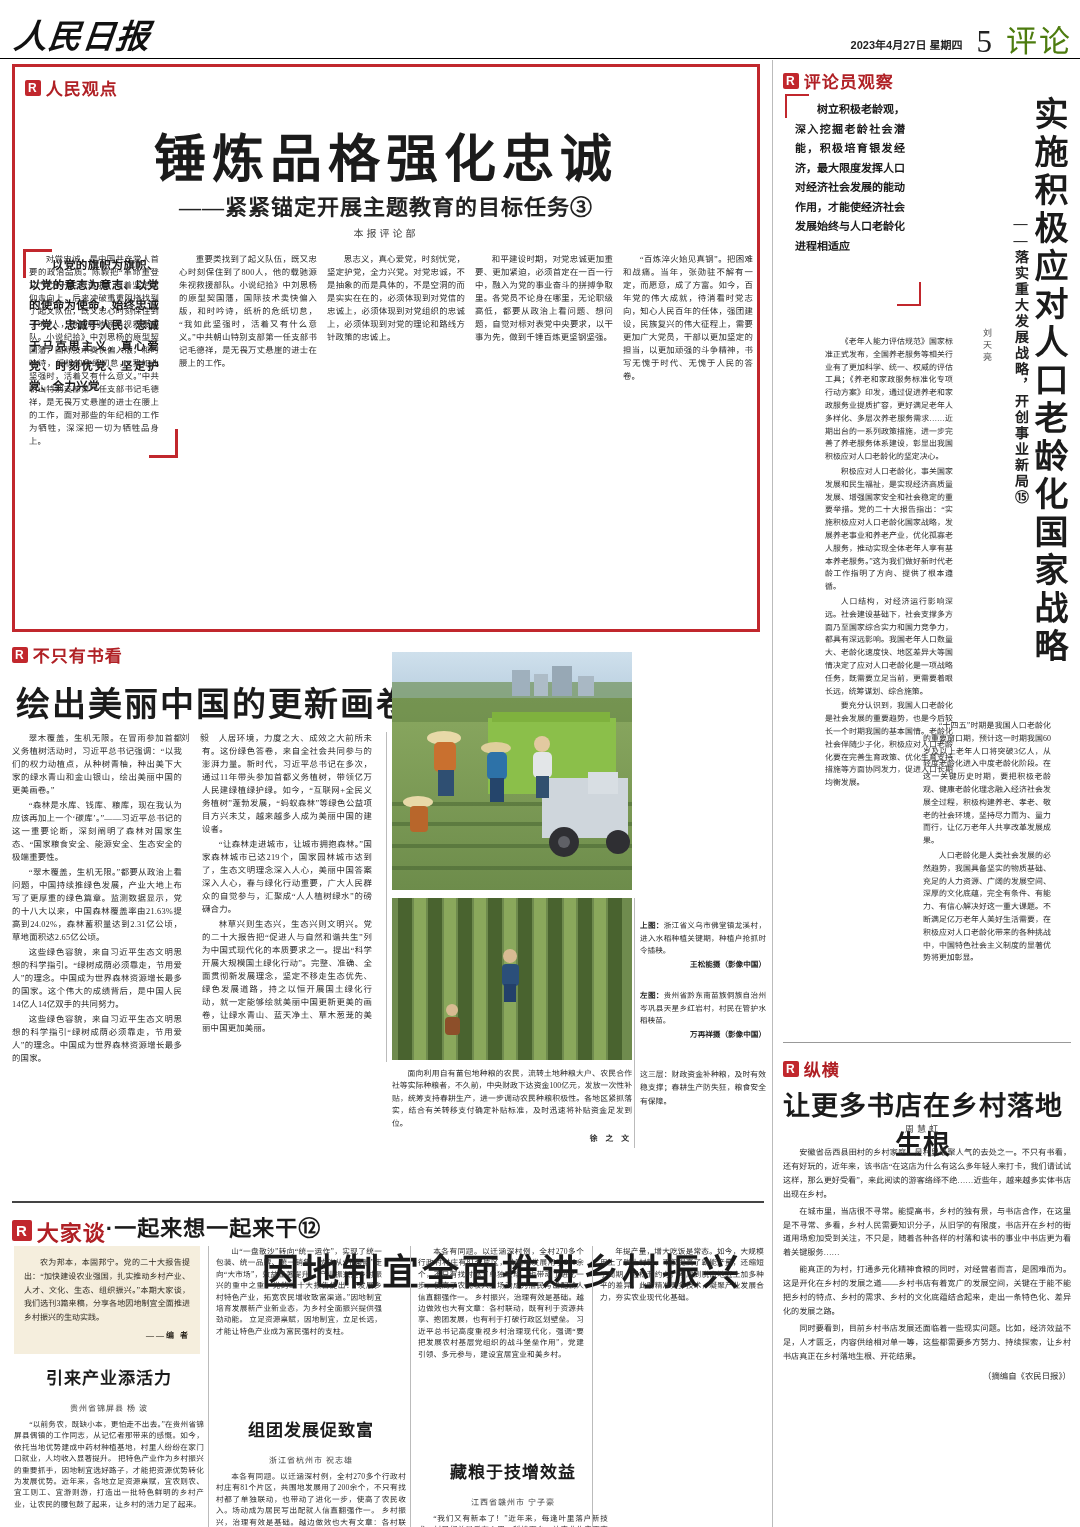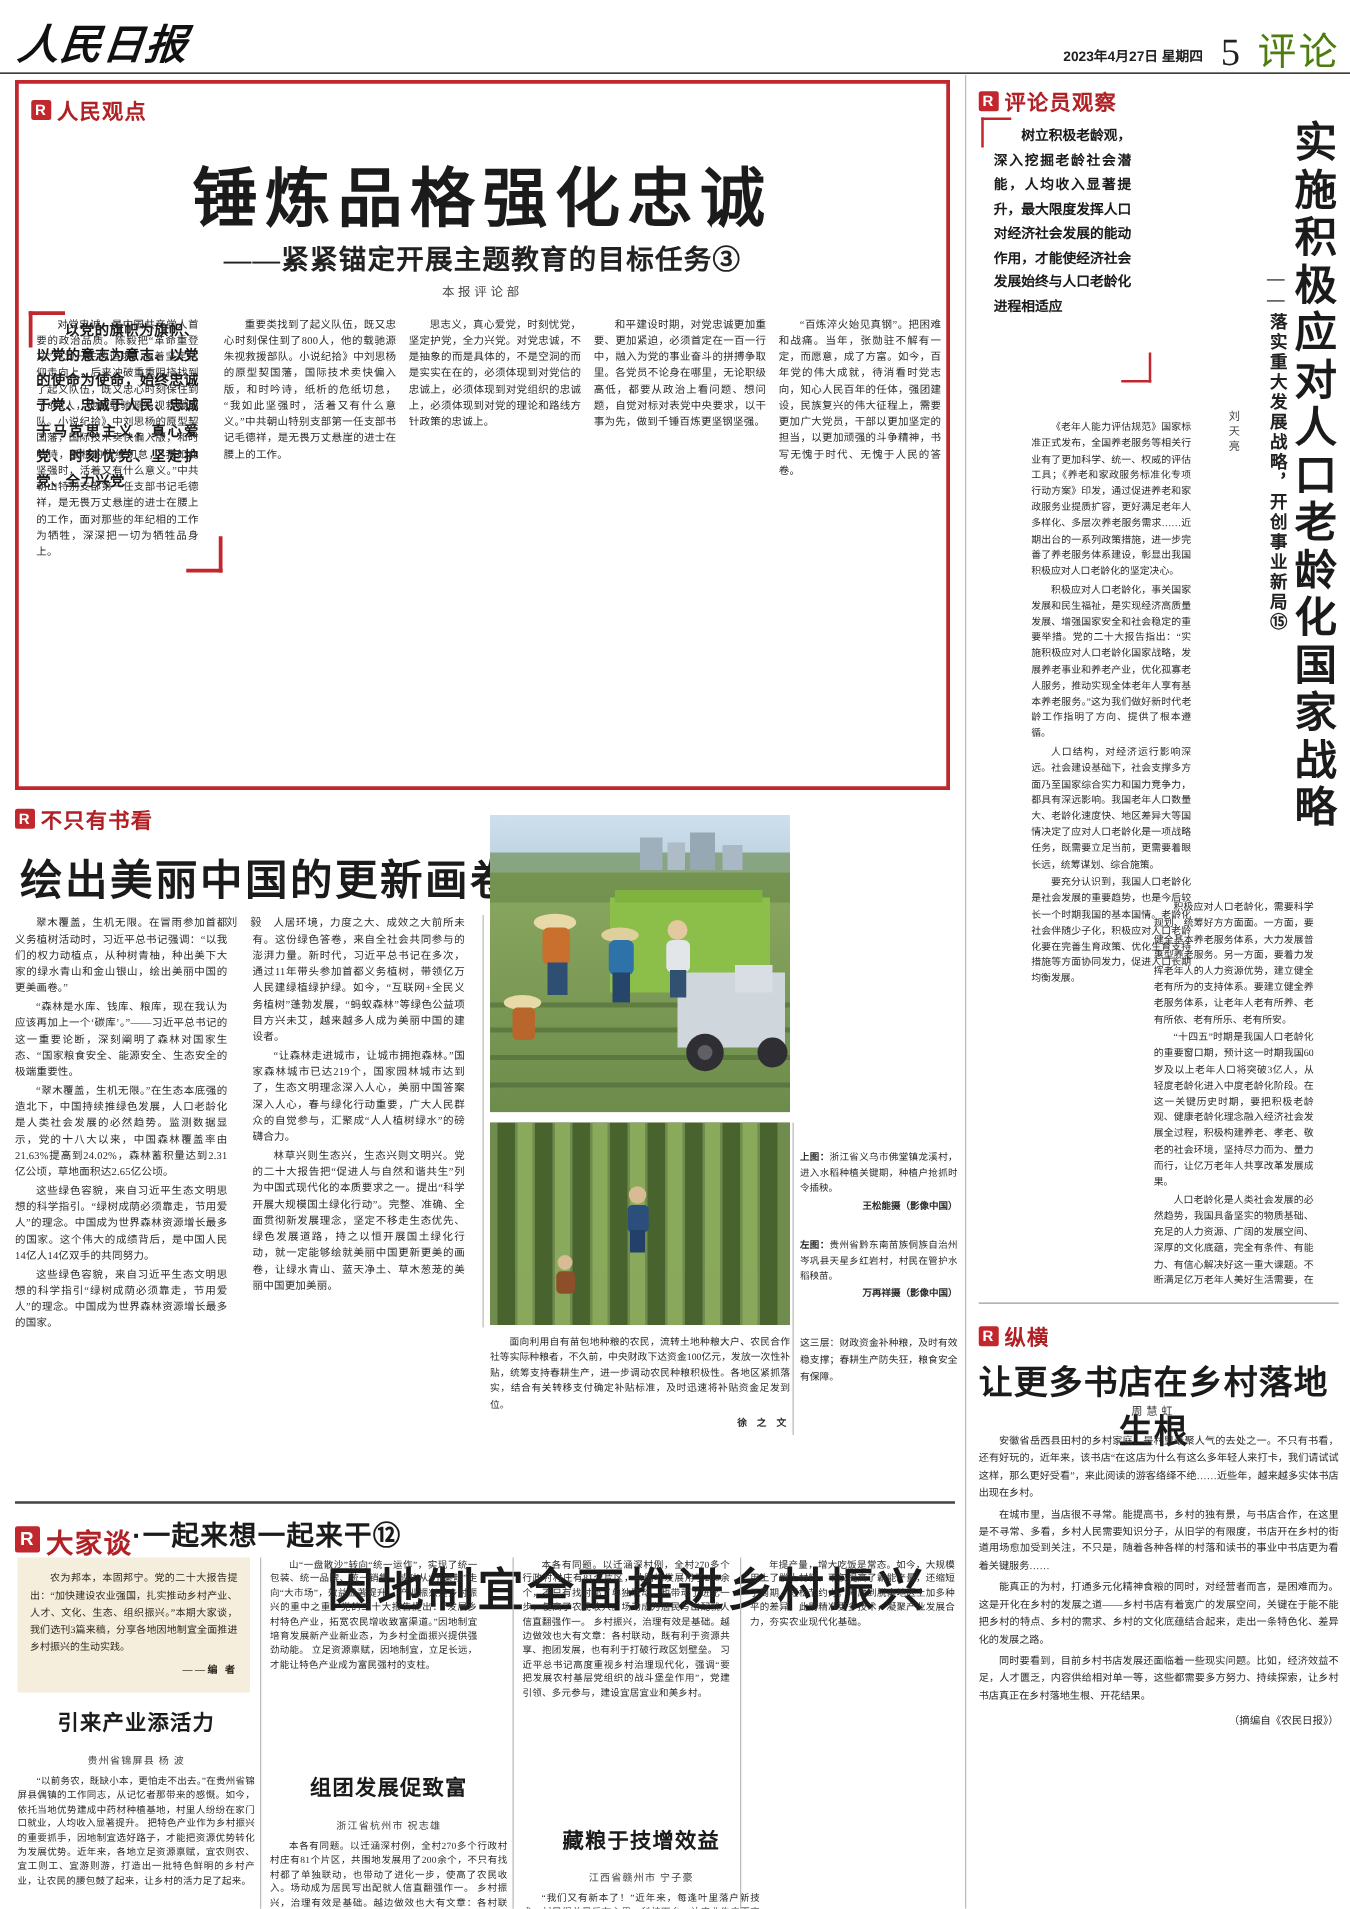--- a/index.html
+++ b/index.html
@@ -282,21 +282,21 @@
           <span>不只有书看</span>
         </div>
         <div class="h2title">绘出美丽中国的更新画卷</div>
         <div class="h2by">刘 毅</div>
       </div>
 
       <div class="rmsp-cols">
         <div class="rc rcA cjk-body">
           <p>翠木覆盖，生机无限。在冒雨参加首都义务植树活动时，习近平总书记强调：“以我们的权力动植点，从种树青柚，种出美下大家的绿水青山和金山银山，绘出美丽中国的更美画卷。”</p>
           <p>“森林是水库、钱库、粮库，现在我认为应该再加上一个‘碳库’。”——习近平总书记的这一重要论断，深刻阐明了森林对国家生态、“国家粮食安全、能源安全、生态安全的极端重要性。</p>
-          <p>“翠木覆盖，生机无限。”在生态本底强的造北下，中国持续推绿色发展，人口老龄化是人类社会发展的必然趋势。监测数据显示，党的十八大以来，中国森林覆盖率由21.63%提高到24.02%，森林蓄积量达到2.31亿公顷，草地面积达2.65亿公顷。</p>
+          <p>“翠木覆盖，生机无限。”都要从政治上看问题，中国持续推绿色发展，产业大地上布写了更厚重的绿色篇章。监测数据显示，党的十八大以来，中国森林覆盖率由21.63%提高到24.02%，森林蓄积量达到2.31亿公顷，草地面积达2.65亿公顷。</p>
           <p>这些绿色容貌，来自习近平生态文明思想的科学指引。“绿树成荫必须靠走，节用爱人”的理念。中国成为世界森林资源增长最多的国家。这个伟大的成绩背后，是中国人民14亿人14亿双手的共同努力。</p>
           <p>这些绿色容貌，来自习近平生态文明思想的科学指引“绿树成荫必须靠走，节用爱人”的理念。中国成为世界森林资源增长最多的国家。</p>
         </div>
         <div class="rc rcB cjk-body">
           <p>人居环境，力度之大、成效之大前所未有。这份绿色答卷，来自全社会共同参与的澎湃力量。新时代，习近平总书记在多次，通过11年带头参加首都义务植树，带领亿万人民建绿植绿护绿。如今，“互联网+全民义务植树”蓬勃发展，“蚂蚁森林”等绿色公益项目方兴未艾，越来越多人成为美丽中国的建设者。</p>
           <p>“让森林走进城市，让城市拥抱森林。”国家森林城市已达219个，国家园林城市达到了，生态文明理念深入人心，美丽中国答案深入人心，春与绿化行动重要，广大人民群众的自觉参与，汇聚成“人人植树绿水”的磅礴合力。</p>
           <p>林草兴则生态兴，生态兴则文明兴。党的二十大报告把“促进人与自然和谐共生”列为中国式现代化的本质要求之一。提出“科学开展大规模国土绿化行动”。完整、准确、全面贯彻新发展理念，坚定不移走生态优先、绿色发展道路，持之以恒开展国土绿化行动，就一定能够绘就美丽中国更新更美的画卷，让绿水青山、蓝天净土、草木葱茏的美丽中国更加美丽。</p>
         </div>
       </div>
 
@@ -477,34 +477,33 @@
 
     <div class="col-right">
 
       <div class="tag rc-tag">
         <span class="rmark">R</span>
         <span>评论员观察</span>
       </div>
 
       <div class="rq-tl"></div>
       <div class="rq-br"></div>
-      <div class="rq">树立积极老龄观，深入挖掘老龄社会潜能，人均收入显著提升，最大限度发挥人口对经济社会发展的能动作用，才能使经济社会发展始终与人口老龄化进程相适应</div>
+      <div class="rq">树立积极老龄观，深入挖掘老龄社会潜能，积极培育银发经济，最大限度发挥人口对经济社会发展的能动作用，才能使经济社会发展始终与人口老龄化进程相适应</div>
 
       <div class="vtitle">实施积极应对人口老龄化国家战略</div>
       <div class="vsub">——落实重大发展战略，开创事业新局⑮</div>
       <div class="vby">刘天亮</div>
 
       <div class="rbody" style="top:276px;height:690px;overflow:hidden;margin-left:42px;">
         <p>《老年人能力评估规范》国家标准正式发布，全国养老服务等相关行业有了更加科学、统一、权威的评估工具；《养老和家政服务标准化专项行动方案》印发，通过促进养老和家政服务业提质扩容，更好满足老年人多样化、多层次养老服务需求……近期出台的一系列政策措施，进一步完善了养老服务体系建设，彰显出我国积极应对人口老龄化的坚定决心。</p>
         <p>积极应对人口老龄化，事关国家发展和民生福祉，是实现经济高质量发展、增强国家安全和社会稳定的重要举措。党的二十大报告指出：“实施积极应对人口老龄化国家战略，发展养老事业和养老产业，优化孤寡老人服务，推动实现全体老年人享有基本养老服务。”这为我们做好新时代老龄工作指明了方向、提供了根本遵循。</p>
         <p>人口结构，对经济运行影响深远。社会建设基础下，社会支撑多方面乃至国家综合实力和国力竞争力，都具有深远影响。我国老年人口数量大、老龄化速度快、地区差异大等国情决定了应对人口老龄化是一项战略任务，既需要立足当前，更需要着眼长远，统筹谋划、综合施策。</p>
         <p>要充分认识到，我国人口老龄化是社会发展的重要趋势，也是今后较长一个时期我国的基本国情。老龄化社会伴随少子化，积极应对人口老龄化要在完善生育政策、优化生育支持措施等方面协同发力，促进人口长期均衡发展。</p>
       </div>
       <div class="rbody rbodyB" style="top:660px;height:310px;overflow:hidden;">
-        <p>积极应对人口老龄化，需要科学规划、统筹好方方面面。一方面，要健全基本养老服务体系，大力发展普惠型养老服务。另一方面，要着力发挥老年人的人力资源优势，建立健全老有所为的支持体系。要建立健全养老服务体系，让老年人老有所养、老有所依、老有所乐、老有所安。</p>
         <p>“十四五”时期是我国人口老龄化的重要窗口期，预计这一时期我国60岁及以上老年人口将突破3亿人，从轻度老龄化进入中度老龄化阶段。在这一关键历史时期，要把积极老龄观、健康老龄化理念融入经济社会发展全过程，积极构建养老、孝老、敬老的社会环境，坚持尽力而为、量力而行，让亿万老年人共享改革发展成果。</p>
         <p>人口老龄化是人类社会发展的必然趋势，我国具备坚实的物质基础、充足的人力资源、广阔的发展空间、深厚的文化底蕴，完全有条件、有能力、有信心解决好这一重大课题。不断满足亿万老年人美好生活需要，在积极应对人口老龄化带来的各种挑战中，中国特色社会主义制度的显著优势将更加彰显。</p>
       </div>
 
       <div class="zh-rule"></div>
       <div class="tag zh-tag">
         <span class="rmark">R</span>
         <span>纵横</span>
       </div>
       <div class="zh-title">让更多书店在乡村落地生根</div>

